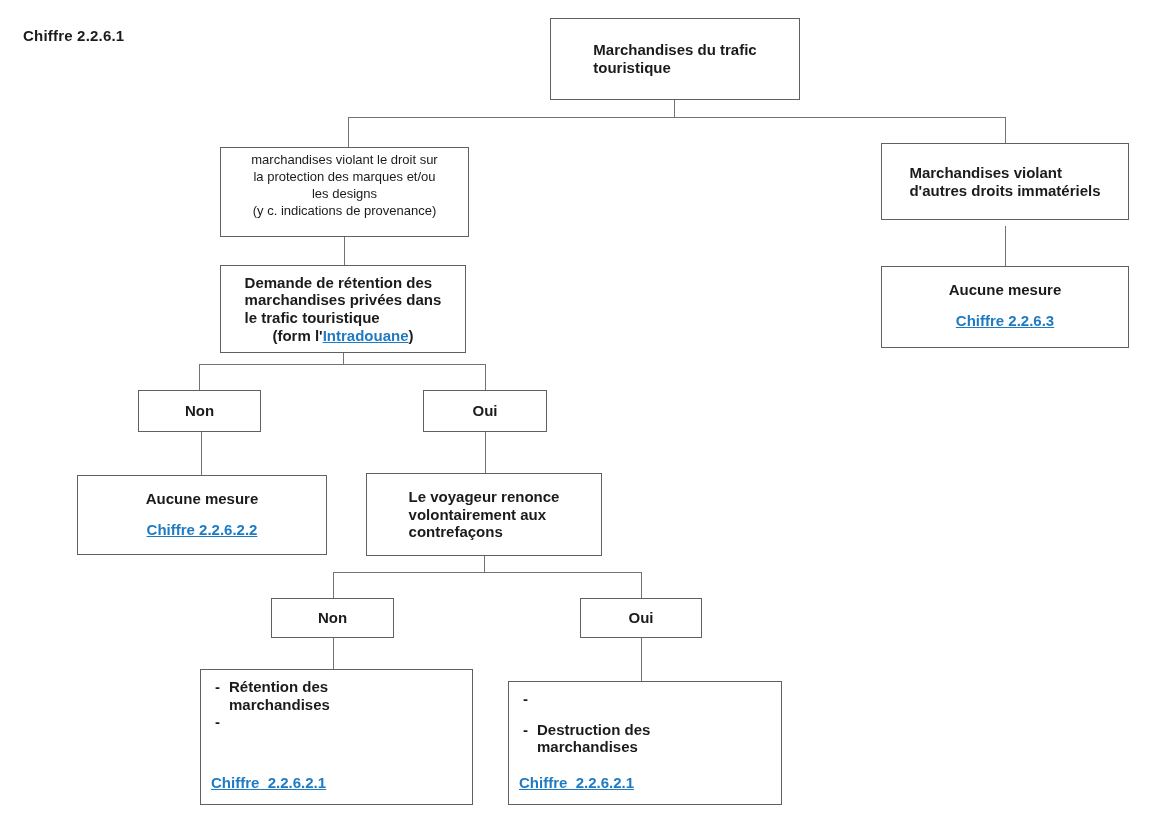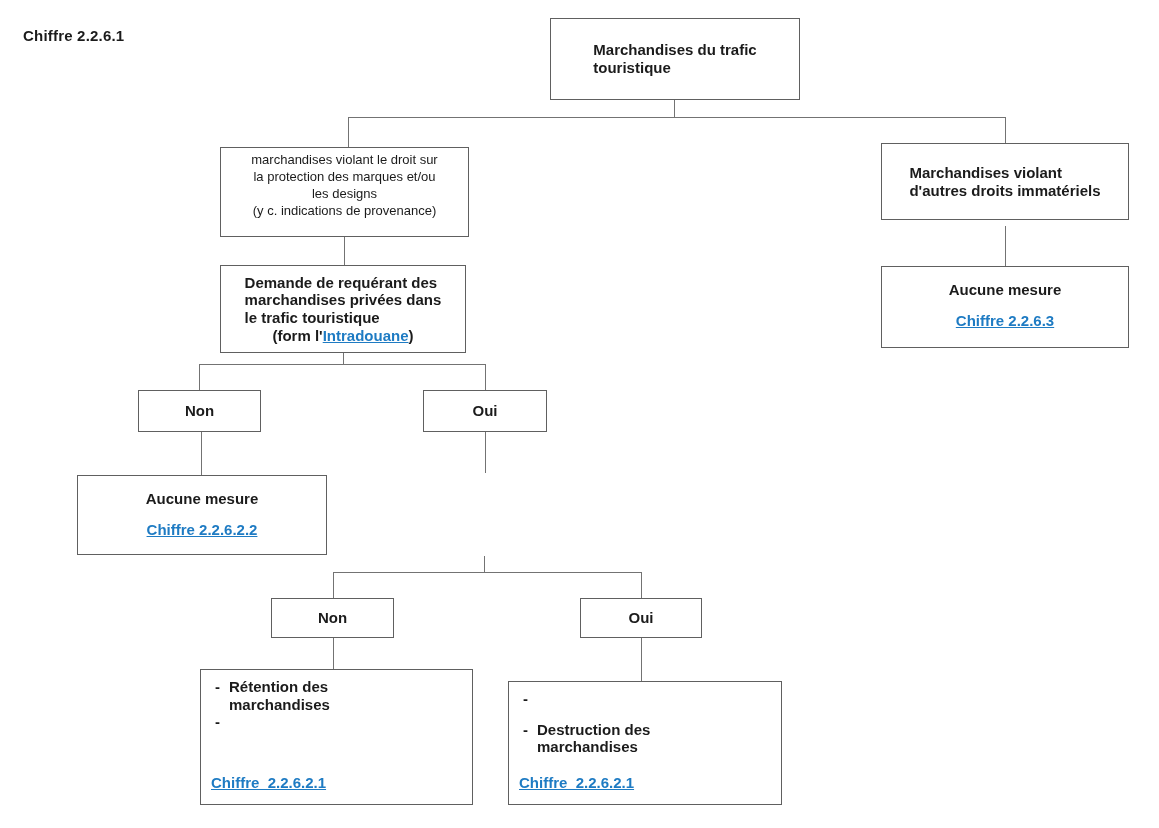--- a/index.html
+++ b/index.html
@@ -91,40 +91,45 @@
     <span class="txt">Marchandises violant
 d'autres droits immatériels</span>
   </div>
 
   <div class="node topstack" style="left:881px;top:266px;width:248px;height:82px">
     <span class="txt">Aucune mesure</span>
     <a class="doclink">Chiffre 2.2.6.3</a>
   </div>
 
   <div class="node center" style="left:220px;top:265px;width:246px;height:88px">
-    <span class="txt">Demande de requérant des
+    <span class="txt">Demande de rétention des
 marchandises privées dans
 le trafic touristique</span>
     <div>
       <span>(form l'</span><a class="doclink">Intradouane</a><span>)</span>
     </div>
   </div>
 
   <div class="node center" style="left:138px;top:390px;width:123px;height:42px">
     <span class="txt">Non</span>
   </div>
   <div class="node center" style="left:423px;top:390px;width:124px;height:42px">
     <span class="txt">Oui</span>
   </div>
 
   <div class="node topstack" style="left:77px;top:475px;width:250px;height:80px">
     <span class="txt">Aucune mesure</span>
     <a class="doclink">Chiffre 2.2.6.2.2</a>
   </div>
 
+  <div class="node center" style="left:366px;top:473px;width:236px;height:83px">
+    <span class="txt">Le voyageur renonce
+volontairement aux
+contrefaçons</span>
+  </div>
 
   <div class="node center" style="left:271px;top:598px;width:123px;height:40px">
     <span class="txt">Non</span>
   </div>
   <div class="node center" style="left:580px;top:598px;width:122px;height:40px">
     <span class="txt">Oui</span>
   </div>
 
   <div class="node list-node" style="left:200px;top:669px;width:273px;height:136px">
     <div class="bullet-row">

